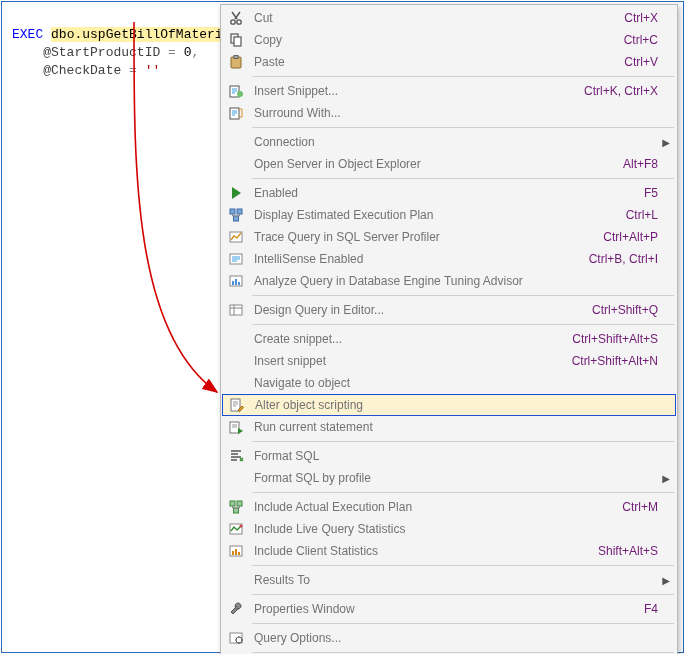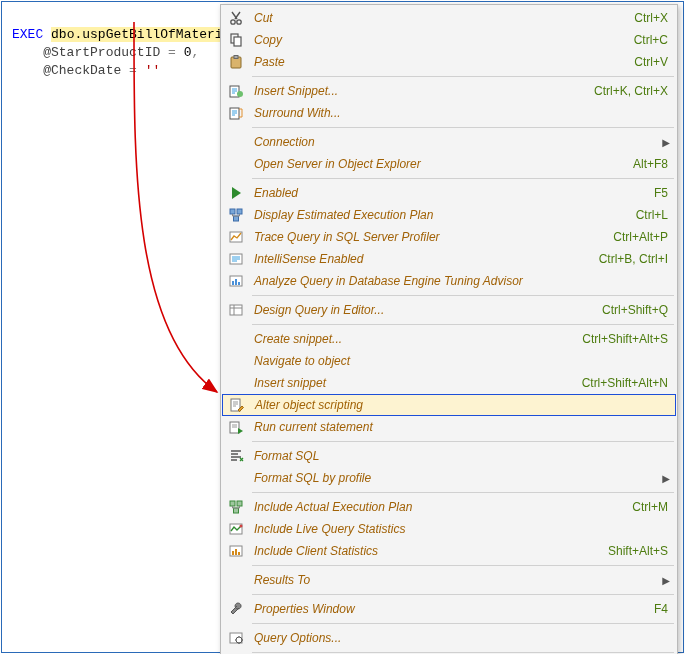--- a/index.html
+++ b/index.html
@@ -60,26 +60,25 @@
     width: 28px;
     height: 22px;
     display: flex;
     align-items: center;
     justify-content: center;
     flex-shrink: 0;
   }
   .mlabel {
     flex: 1;
     padding-left: 4px;
-    color: #a16207;
-    font-style: italic;
+    color: #737373;
   }
   .mshort {
-    padding-right: 8px;
-    color: #4d7c0f;
+    padding-right: 18px;
+    color: #701a75;
   }
   .msub {
     position: absolute;
     right: 6px;
     color: #555;
     font-size: 10px;
   }
   .sep {
     height: 1px;
     background: #d0d0d0;
@@ -243,26 +242,26 @@
         <span class="mshort">Ctrl+Shift+Q</span>
       </div>
       <div class="sep"></div>
       <div class="menu-item">
         <span class="micon"></span>
         <span class="mlabel">Create snippet...</span>
         <span class="mshort">Ctrl+Shift+Alt+S</span>
       </div>
       <div class="menu-item">
         <span class="micon"></span>
-        <span class="mlabel">Navigate to object</span>
-      </div>
-      <div class="menu-item">
-        <span class="micon"></span>
         <span class="mlabel">Insert snippet</span>
         <span class="mshort">Ctrl+Shift+Alt+N</span>
+      </div>
+      <div class="menu-item">
+        <span class="micon"></span>
+        <span class="mlabel">Navigate to object</span>
       </div>
       <div class="menu-item hover">
         <span class="micon">
           <svg class="ico" viewBox="0 0 16 16">
             <rect x="2" y="2" width="9" height="12" fill="#fff" stroke="#777"></rect>
             <path d="M4 5h5M4 7h5M4 9h3" stroke="#999"></path>
             <path d="M9 13 l4-4 l1.5 1.5 l-4 4 z" fill="#e0a030" stroke="#a06a10"></path>
           </svg>
         </span>
         <span class="mlabel">Alter object scripting</span>

